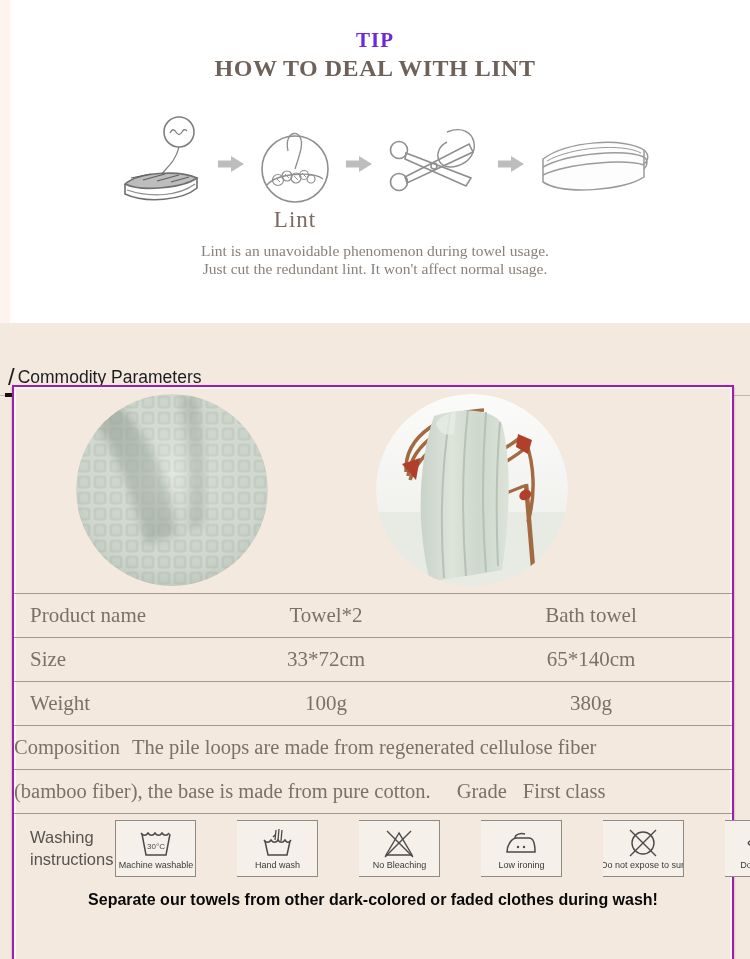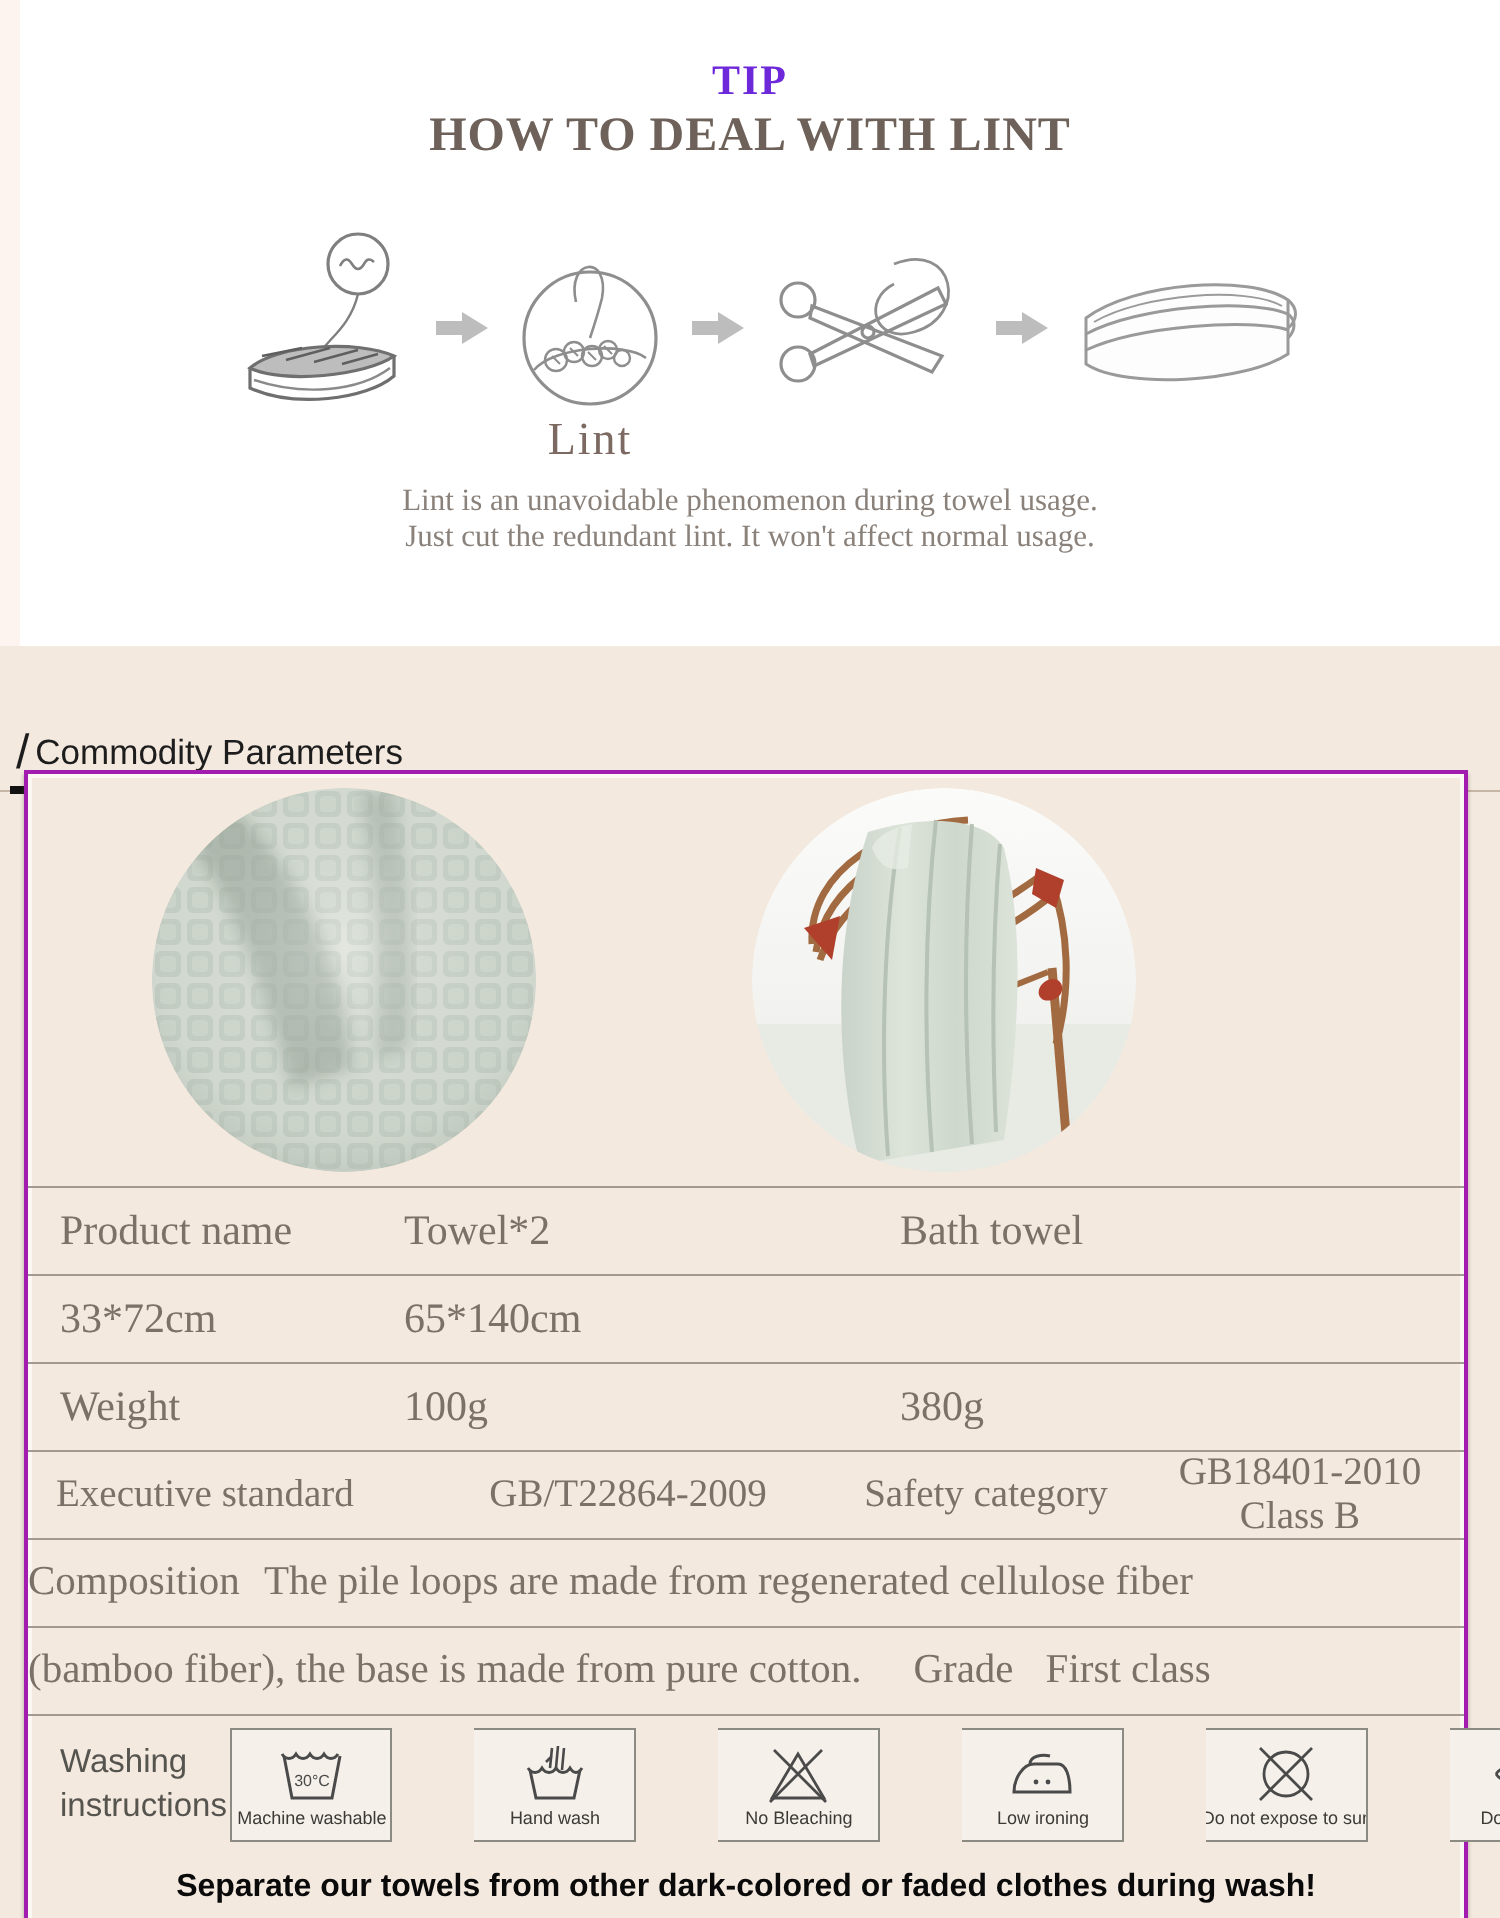--- a/index.html
+++ b/index.html
@@ -48,21 +48,21 @@
   .image-row{position:relative;height:206px;}
   .circle-img{position:absolute;top:7px;border-radius:50%;overflow:hidden;}
   .circle-img svg{display:block;}
   .circle-left{left:62px;}
   .circle-right{left:362px;}
   .prow{
     display:grid;grid-template-columns:172px 248px 1fr;align-items:center;
     height:43px;border-top:1px solid #a29a91;padding-left:16px;
     color:#7b7168;font-size:21px;
   }
-  .prow .val{text-align:left;}
+  .prow .val{text-align:center;}
   .exec-row{
     display:grid;grid-template-columns:182px 208px 150px 1fr;align-items:center;
     height:43px;border-top:1px solid #a29a91;padding-left:14px;
     color:#7b7168;font-size:19.5px;
   }
   .exec-row .val{text-align:center;}
   .comp-row{
     display:flex;align-items:center;height:43px;border-top:1px solid #a29a91;
     color:#7b7168;font-size:20.5px;
   }
@@ -255,35 +255,30 @@
         </svg>
       </div>
     </div>
 
     <div class="prow">
       <span>Product name</span>
       <span class="val">Towel*2</span>
       <span class="val">Bath towel</span>
     </div>
     <div class="prow">
+      <span>Size</span>
       <span class="val">33*72cm</span>
       <span class="val">65*140cm</span>
     </div>
     <div class="prow">
       <span>Weight</span>
       <span class="val">100g</span>
       <span class="val">380g</span>
     </div>
 
-    <div class="exec-row">
-      <span>Executive standard</span>
-      <span class="val">GB/T22864-2009</span>
-      <span class="val">Safety category</span>
-      <span class="val">GB18401-2010 Class B</span>
-    </div>
 
     <div class="comp-row">
       <span>Composition</span>
       <span class="gap12">The pile loops are made from regenerated cellulose fiber</span>
     </div>
     <div class="comp-row">
       <span>(bamboo fiber), the base is made from pure cotton.</span>
       <span class="gap26">Grade</span>
       <span class="gap16">First class</span>
     </div>

